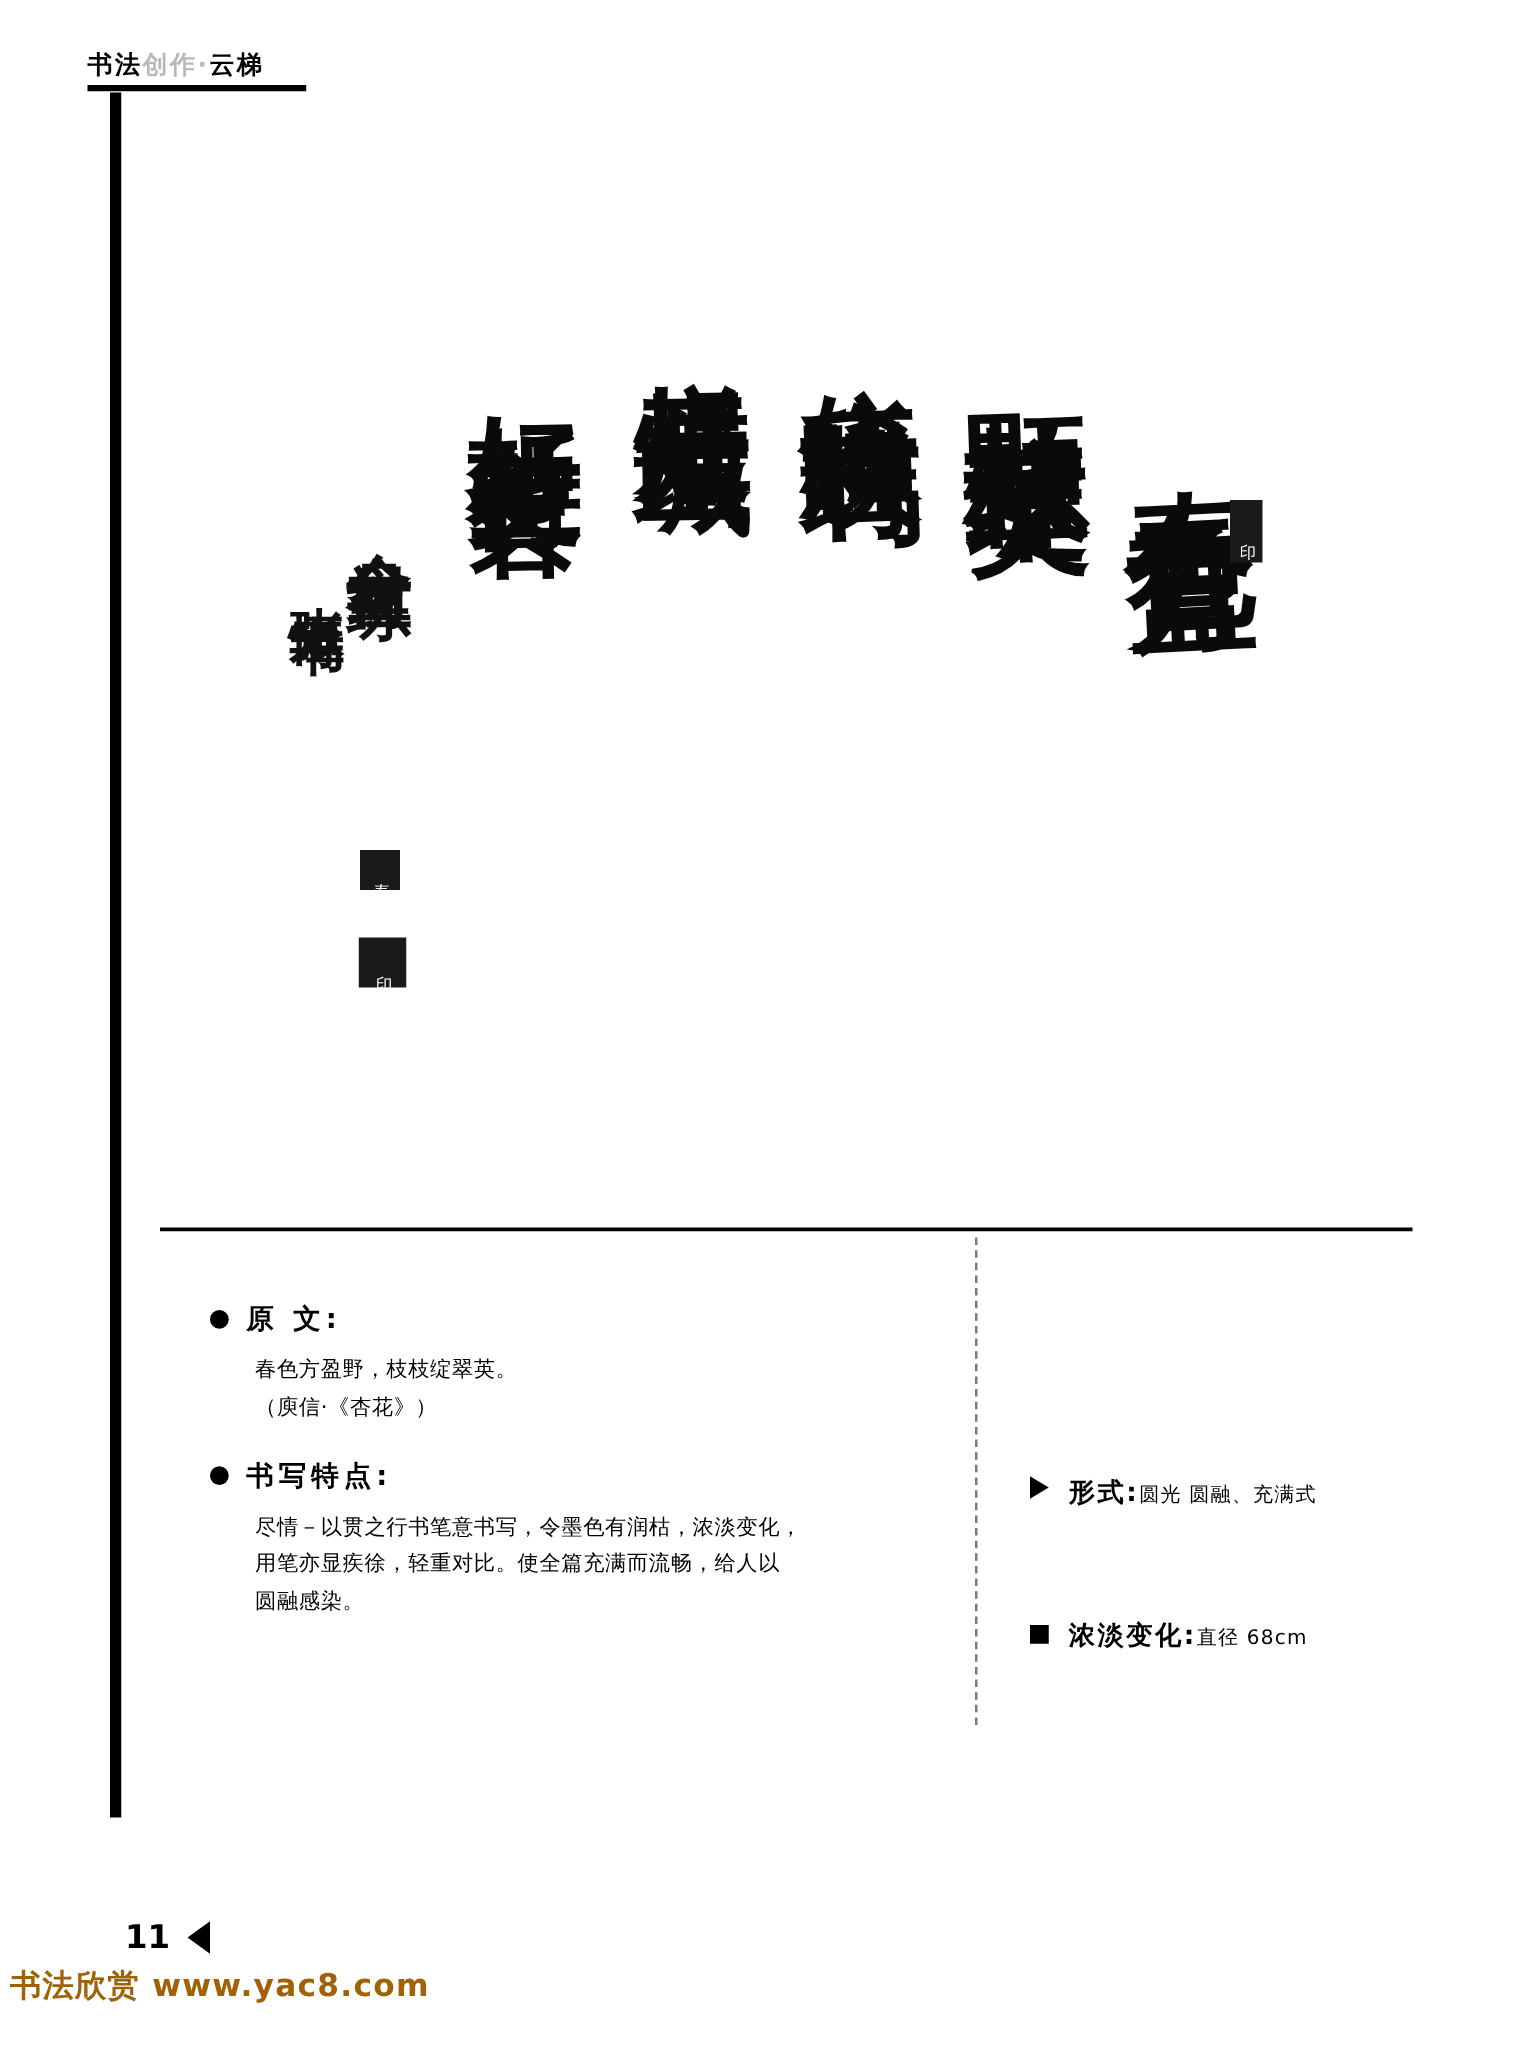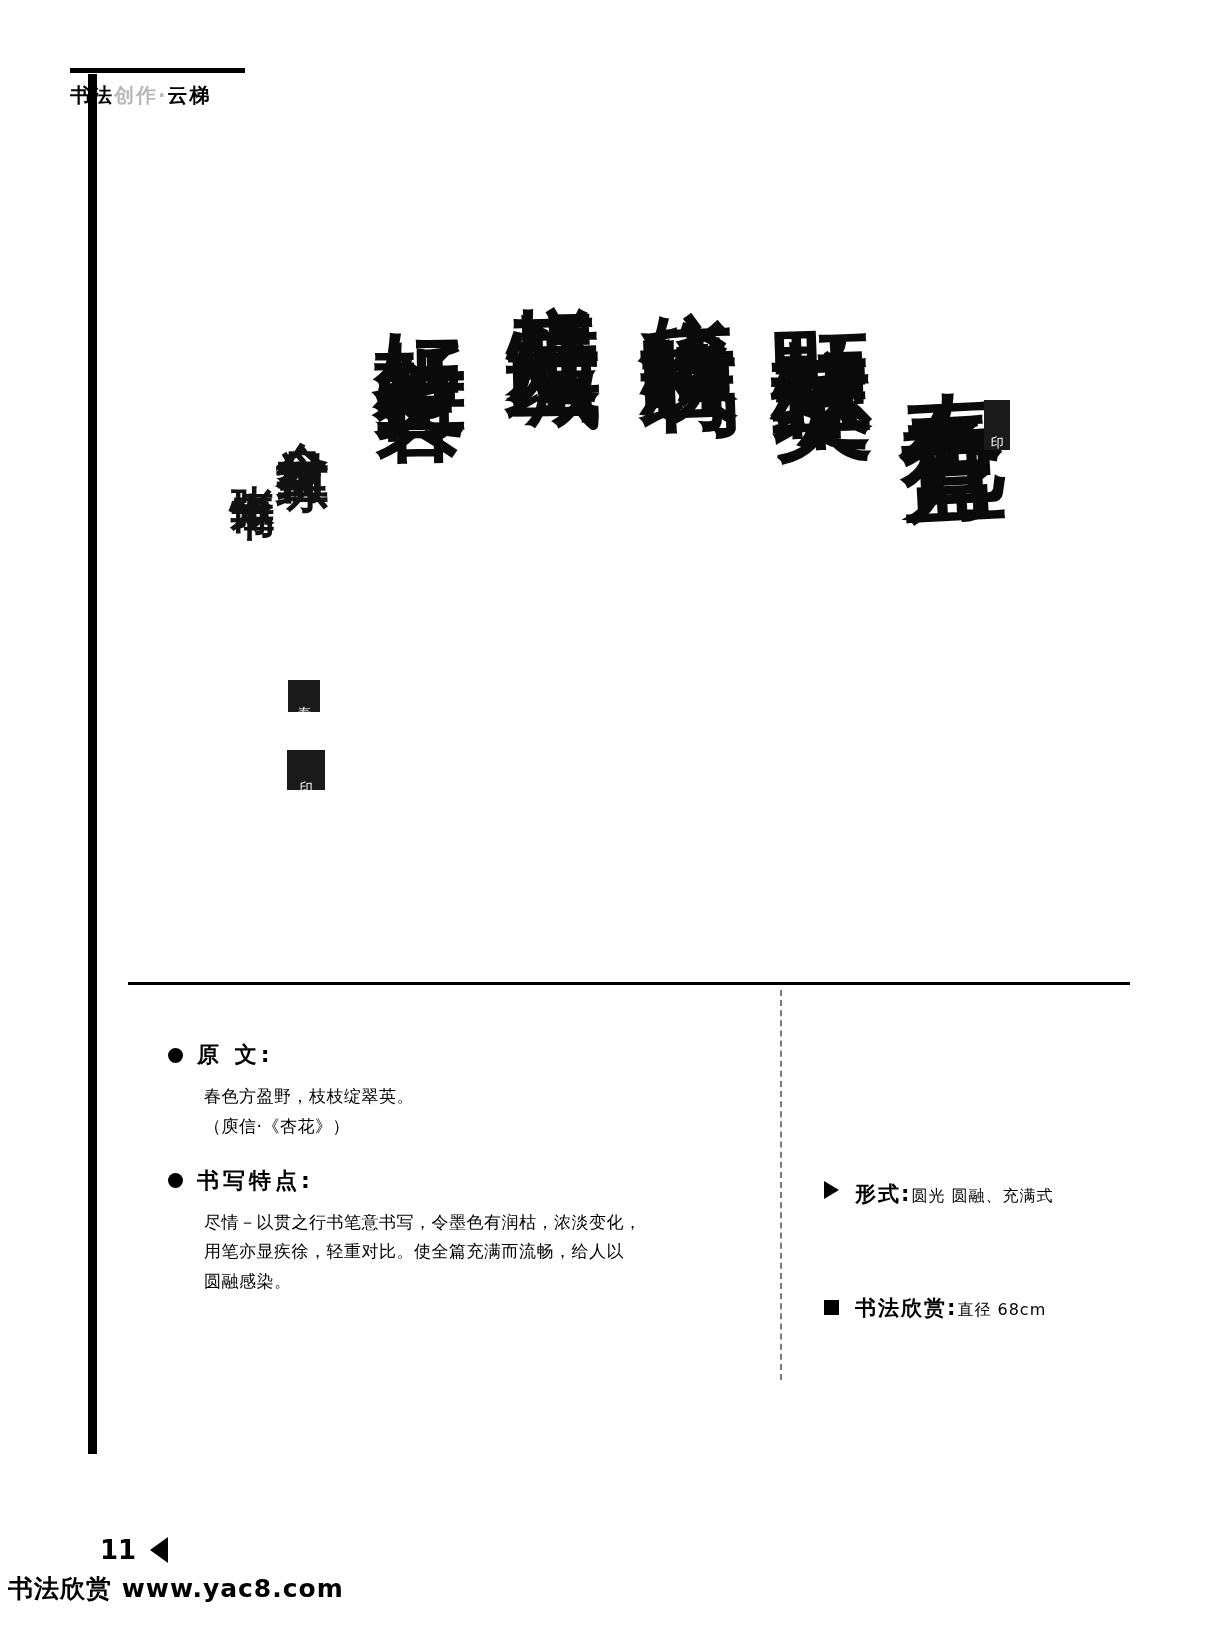--- a/index.html
+++ b/index.html
@@ -35,21 +35,20 @@
   .header-title {
     position: absolute;
     left: 0;
     top: 34px;
     font-size: 20px;
     letter-spacing: 2px;
     white-space: nowrap;
     font-family: "DejaVu Sans", "Liberation Sans", sans-serif;
     font-weight: bold;
     transform: translateY(-34px);
-    margin-top: 44px;
   }
   .header-title .faint {
     color: #b9b9b9;
   }
 
   
   .spine {
     position: absolute;
     left: 88px;
     top: 74px;
@@ -223,21 +222,21 @@
     border-right: 18px solid #000;
     border-top: 13px solid transparent;
     border-bottom: 13px solid transparent;
   }
   .watermark {
     position: absolute;
     left: 8px;
     top: 1572px;
     font-size: 25px;
     font-weight: bold;
-    color: #000000;
+    color: #a16207;
     letter-spacing: 1px;
     white-space: nowrap;
     font-family: "DejaVu Sans", "Liberation Sans", sans-serif;
   }
 </style>
 </head>
 <body>
 
 <div class="header">
   <div class="header-rule"></div>
@@ -295,21 +294,21 @@
 </div>
 
 <div class="meta">
   <div class="meta-row">
     <span class="tri-icon"></span>
     <span class="meta-label">形式:</span>
     <span class="meta-value">圆光 圆融、充满式</span>
   </div>
   <div class="meta-row">
     <span class="sq-icon"></span>
-    <span class="meta-label">书法欣赏:</span>
+    <span class="meta-label">浓淡变化:</span>
     <span class="meta-value">直径 68cm</span>
   </div>
 </div>
 
 <div class="footer-page">
   <span class="page-num">11</span>
   <span class="page-tri"></span>
 </div>
 
 <div class="watermark">书法欣赏 www.yac8.com</div>

